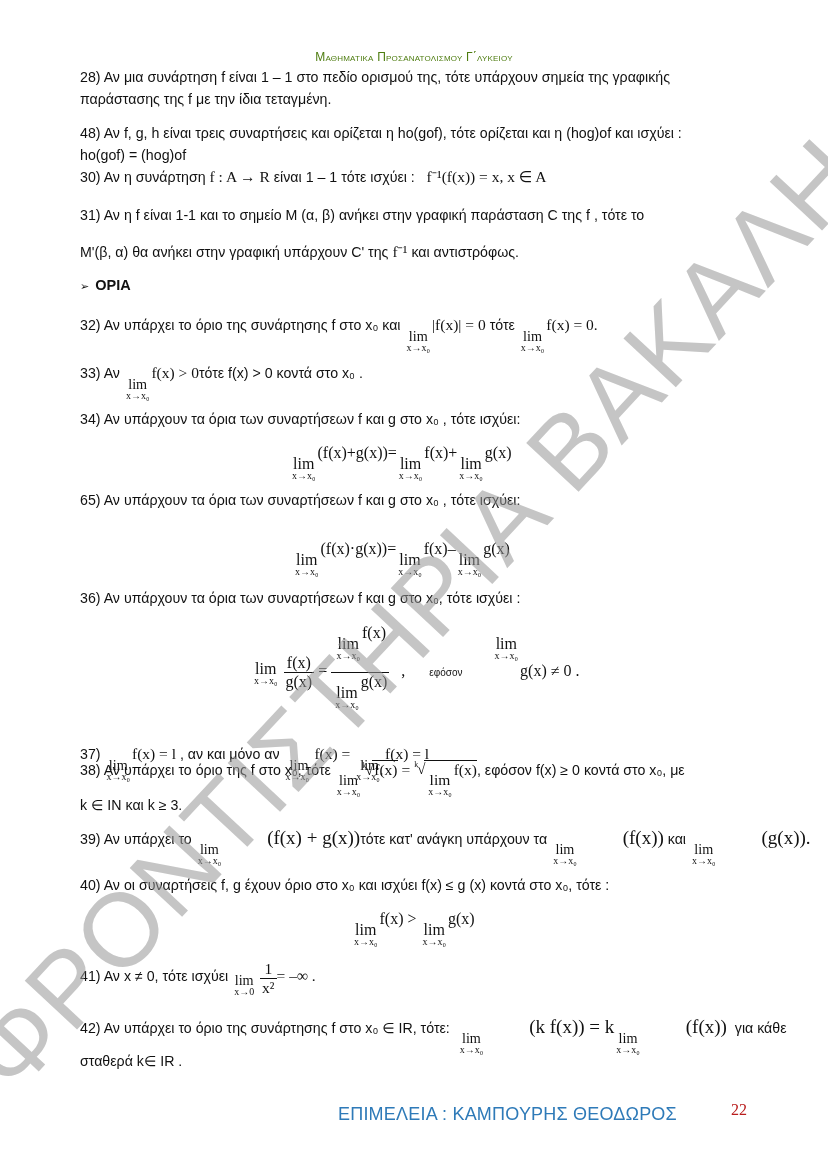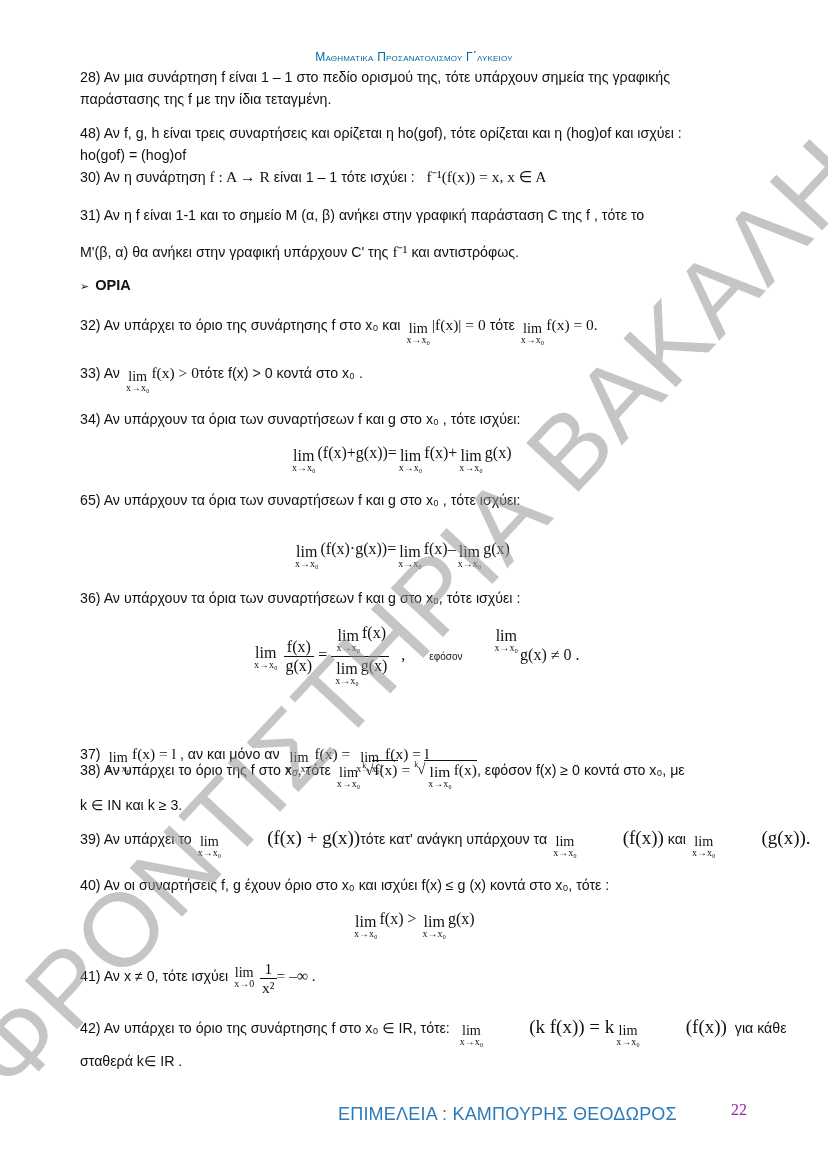--- a/index.html
+++ b/index.html
@@ -1,22 +1,22 @@
 <!DOCTYPE html>
 <html><head>
   <meta charset="utf-8">
   <style>
     html, body { margin: 0; padding: 0; background: #ffffff; }
     body { width: 828px; height: 1171px; position: relative; overflow: hidden; font-family: "Liberation Sans", sans-serif; color: #111; }
-    .page-header { position: absolute; top: 50px; left: 0; width: 828px; text-align: center; font-size: 12px; color: #0369a1; font-variant: small-caps; letter-spacing: 0.2px; }
+    .page-header { position: absolute; top: 50px; left: 0; width: 828px; text-align: center; font-size: 12px; color: #4d7c0f; font-variant: small-caps; letter-spacing: 0.2px; }
     .page-footer { position: absolute; top: 1104px; left: 338px; font-size: 18px; color: #2e7ab8; letter-spacing: 0.2px; }
-    .page-number { position: absolute; top: 1101px; left: 731px; font-size: 16px; font-family: "Liberation Serif", serif; color: #a21caf; }
+    .page-number { position: absolute; top: 1101px; left: 731px; font-size: 16px; font-family: "Liberation Serif", serif; color: #b91c1c; }
     .line { position: absolute; left: 80px; font-size: 14.2px; white-space: nowrap; line-height: 18px; }
     .math { font-family: "Liberation Serif", serif; font-size: 15.5px; }
-    .lim { display: inline-block; text-align: center; vertical-align: top; position: relative; font-family: "Liberation Serif", serif; line-height: 16px; margin: 4px 2px; }
+    .lim { display: inline-block; text-align: center; vertical-align: top; position: relative; font-family: "Liberation Serif", serif; line-height: 16px; margin: 12px 2px; }
     .lim .sub { display: block; font-size: 10px; line-height: 8px; }
     .bp { font-size: 19px; margin-left: 44px; }
     .frac { display: inline-block; vertical-align: middle; text-align: center; font-family: "Liberation Serif", serif; }
     .frac .num { display: block; border-bottom: 1px solid #111; padding: 0 2px; }
     .frac .den { display: block; padding: 0 2px; }
     .center-formula { position: absolute; font-family: "Liberation Serif", serif; font-size: 16px; white-space: nowrap; }
     .section { position: absolute; left: 80px; top: 277px; font-size: 14.5px; font-weight: bold; }
     .section .arrow { font-size: 11px; margin-right: 6px; font-weight: normal; }
     .section .title { }
     .watermark { position: absolute; left: 415px; top: 615px; transform: translate(-50%, -50%) rotate(-47deg); font-size: 104px; font-family: "Liberation Sans", sans-serif; color: rgba(150,150,150,0.55); white-space: nowrap; letter-spacing: 2px; pointer-events: none; font-weight: normal; }

